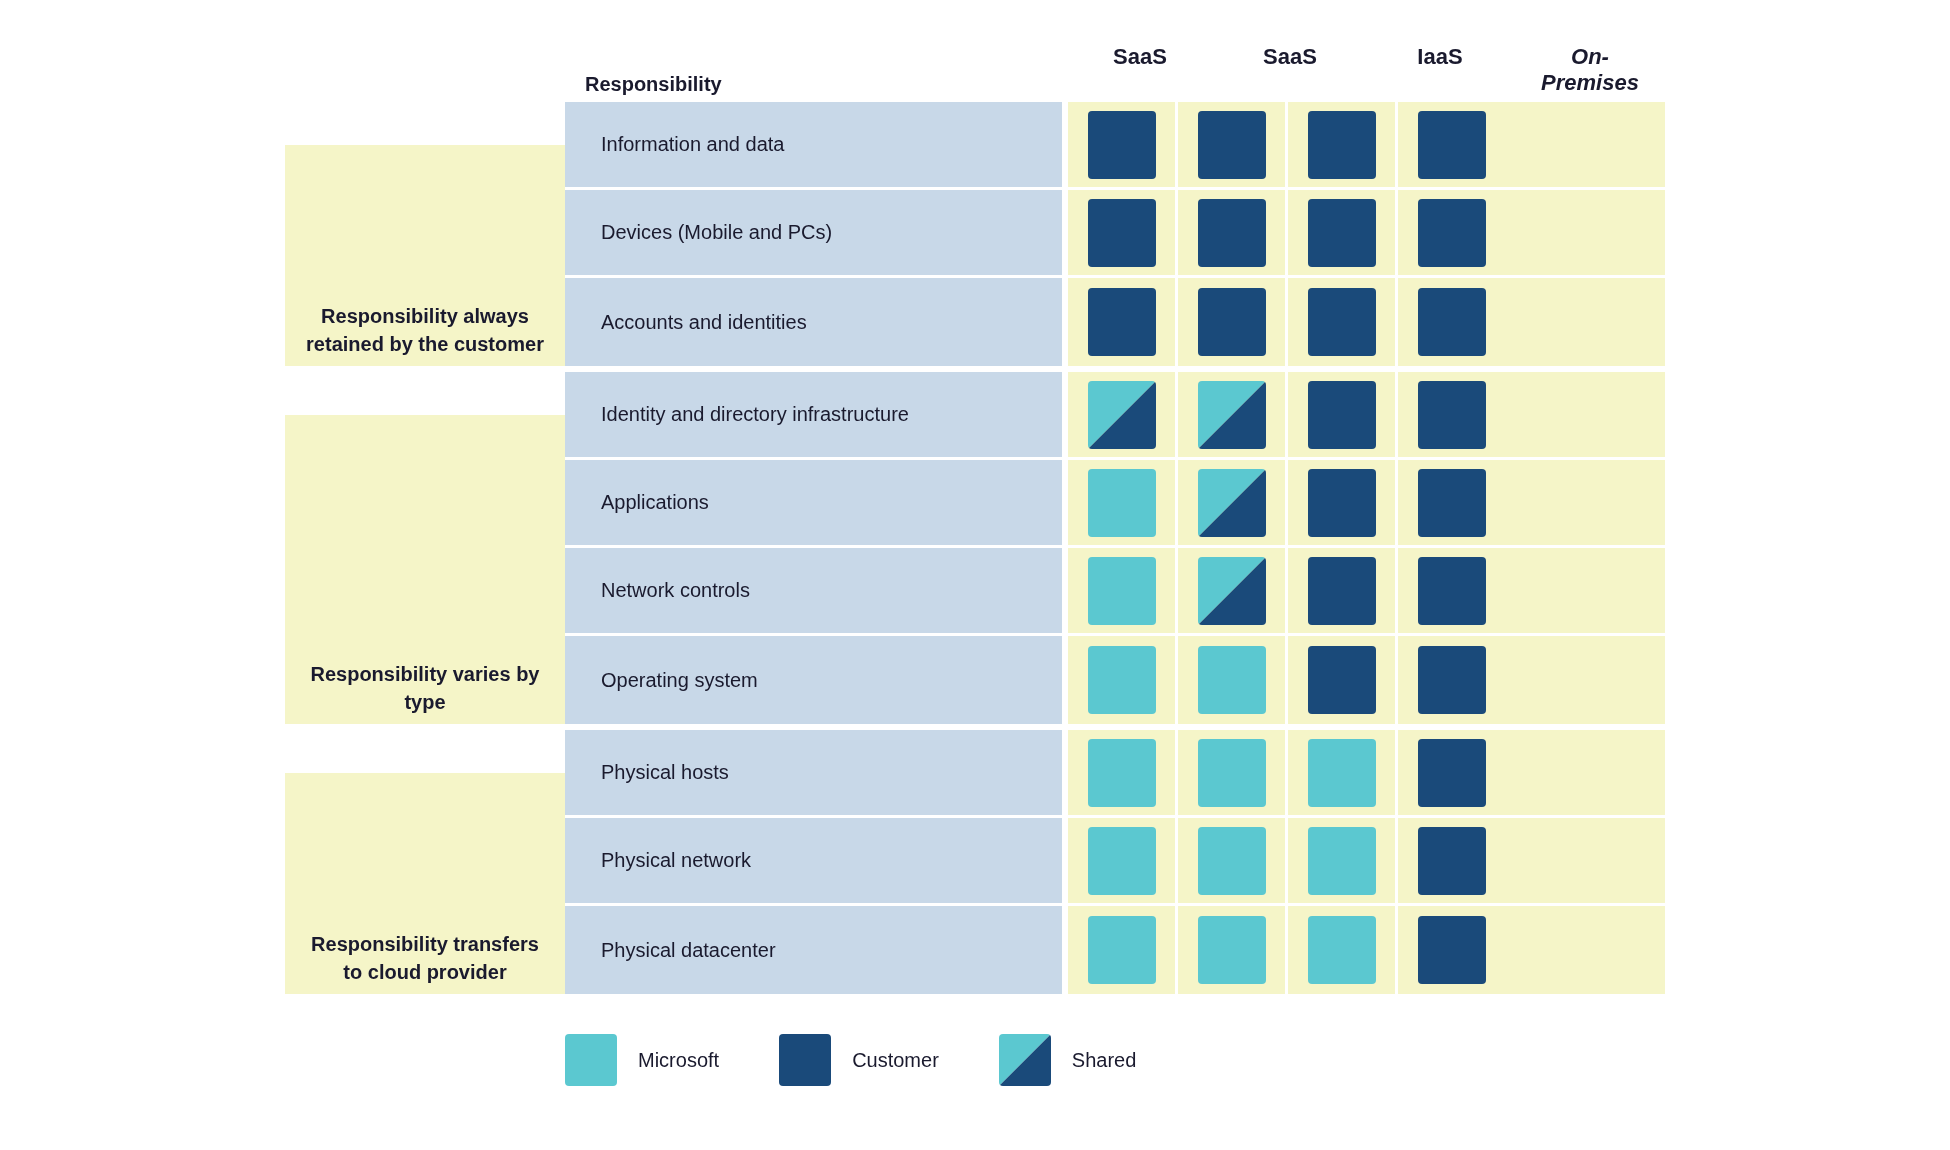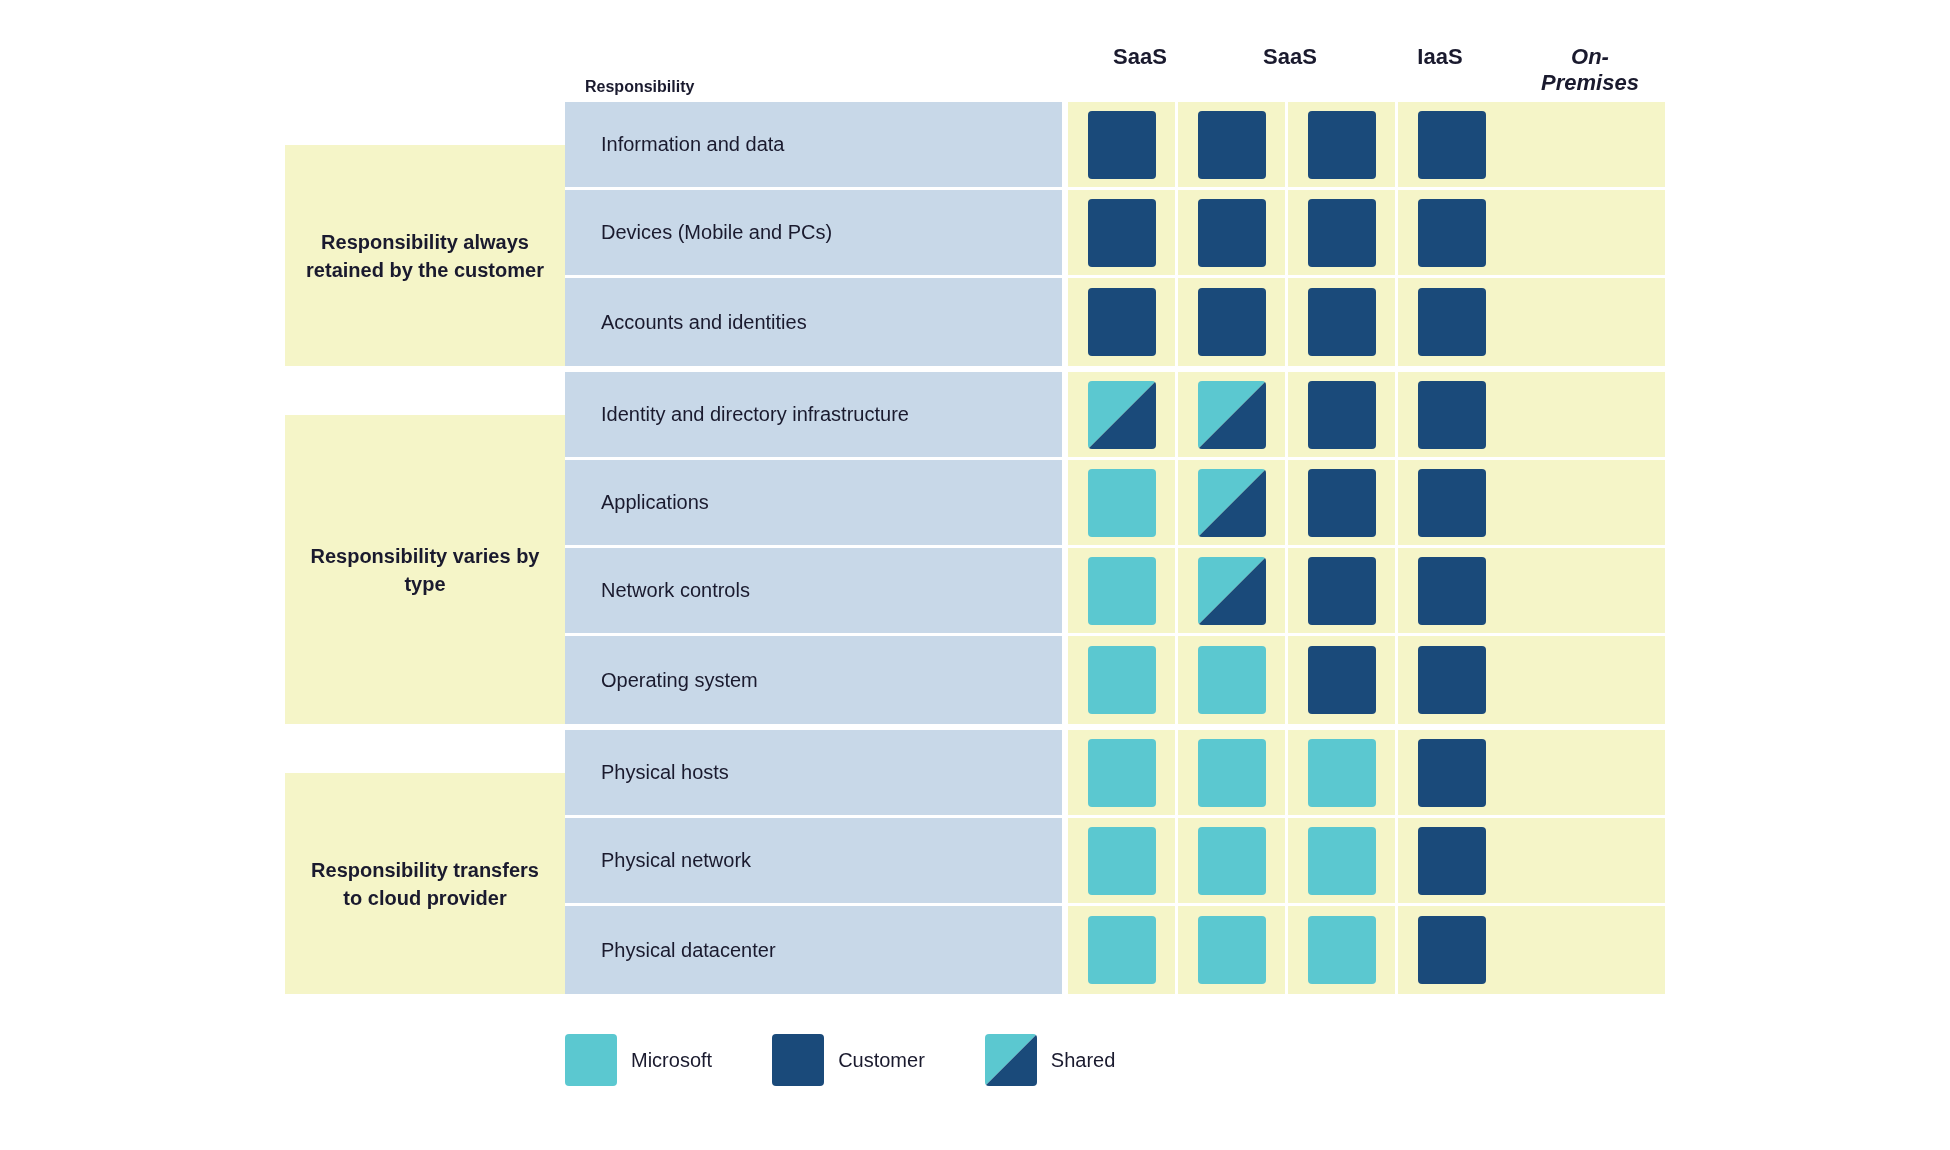--- a/index.html
+++ b/index.html
@@ -27,21 +27,21 @@
       align-items: flex-end;
       margin-bottom: 6px;
     }
     .header-label-col {
       width: 280px;
       flex-shrink: 0;
     }
     .header-responsibility-col {
       width: 500px;
       flex-shrink: 0;
-      font-size: 16px;
+      font-size: 20px;
       font-weight: 700;
       color: #1a1a2e;
       padding-left: 20px;
     }
     .header-service-cols {
       display: flex;
       flex: 1;
       justify-content: space-around;
     }
     .header-service-col {
@@ -62,23 +62,23 @@
     
     .group-band {
       display: flex;
       align-items: stretch;
     }
     .group-label-cell {
       width: 280px;
       flex-shrink: 0;
       background: #f5f5c8;
       display: flex;
-      align-items: center;
+      align-items: flex-end;
       justify-content: center;
-      padding: 16px 15px;
+      padding: 8px 15px;
       font-size: 20px;
       font-weight: 700;
       color: #1a1a2e;
       text-align: center;
       line-height: 1.4;
       margin-top: 43px;
     }
     .group-rows {
       flex: 1;
       display: flex;
@@ -171,21 +171,21 @@
     .legend {
       display: flex;
       align-items: center;
       gap: 60px;
       margin-top: 40px;
       padding-left: 280px;
     }
     .legend-item {
       display: flex;
       align-items: center;
-      gap: 14px;
+      gap: 21px;
       font-size: 20px;
       color: #1a1a2e;
     }
     .legend-sq {
       width: 52px;
       height: 52px;
       border-radius: 4px;
     }
     .legend-sq-microsoft { background: #5bc8d0; }
     .legend-sq-customer { background: #1a4a7a; }

